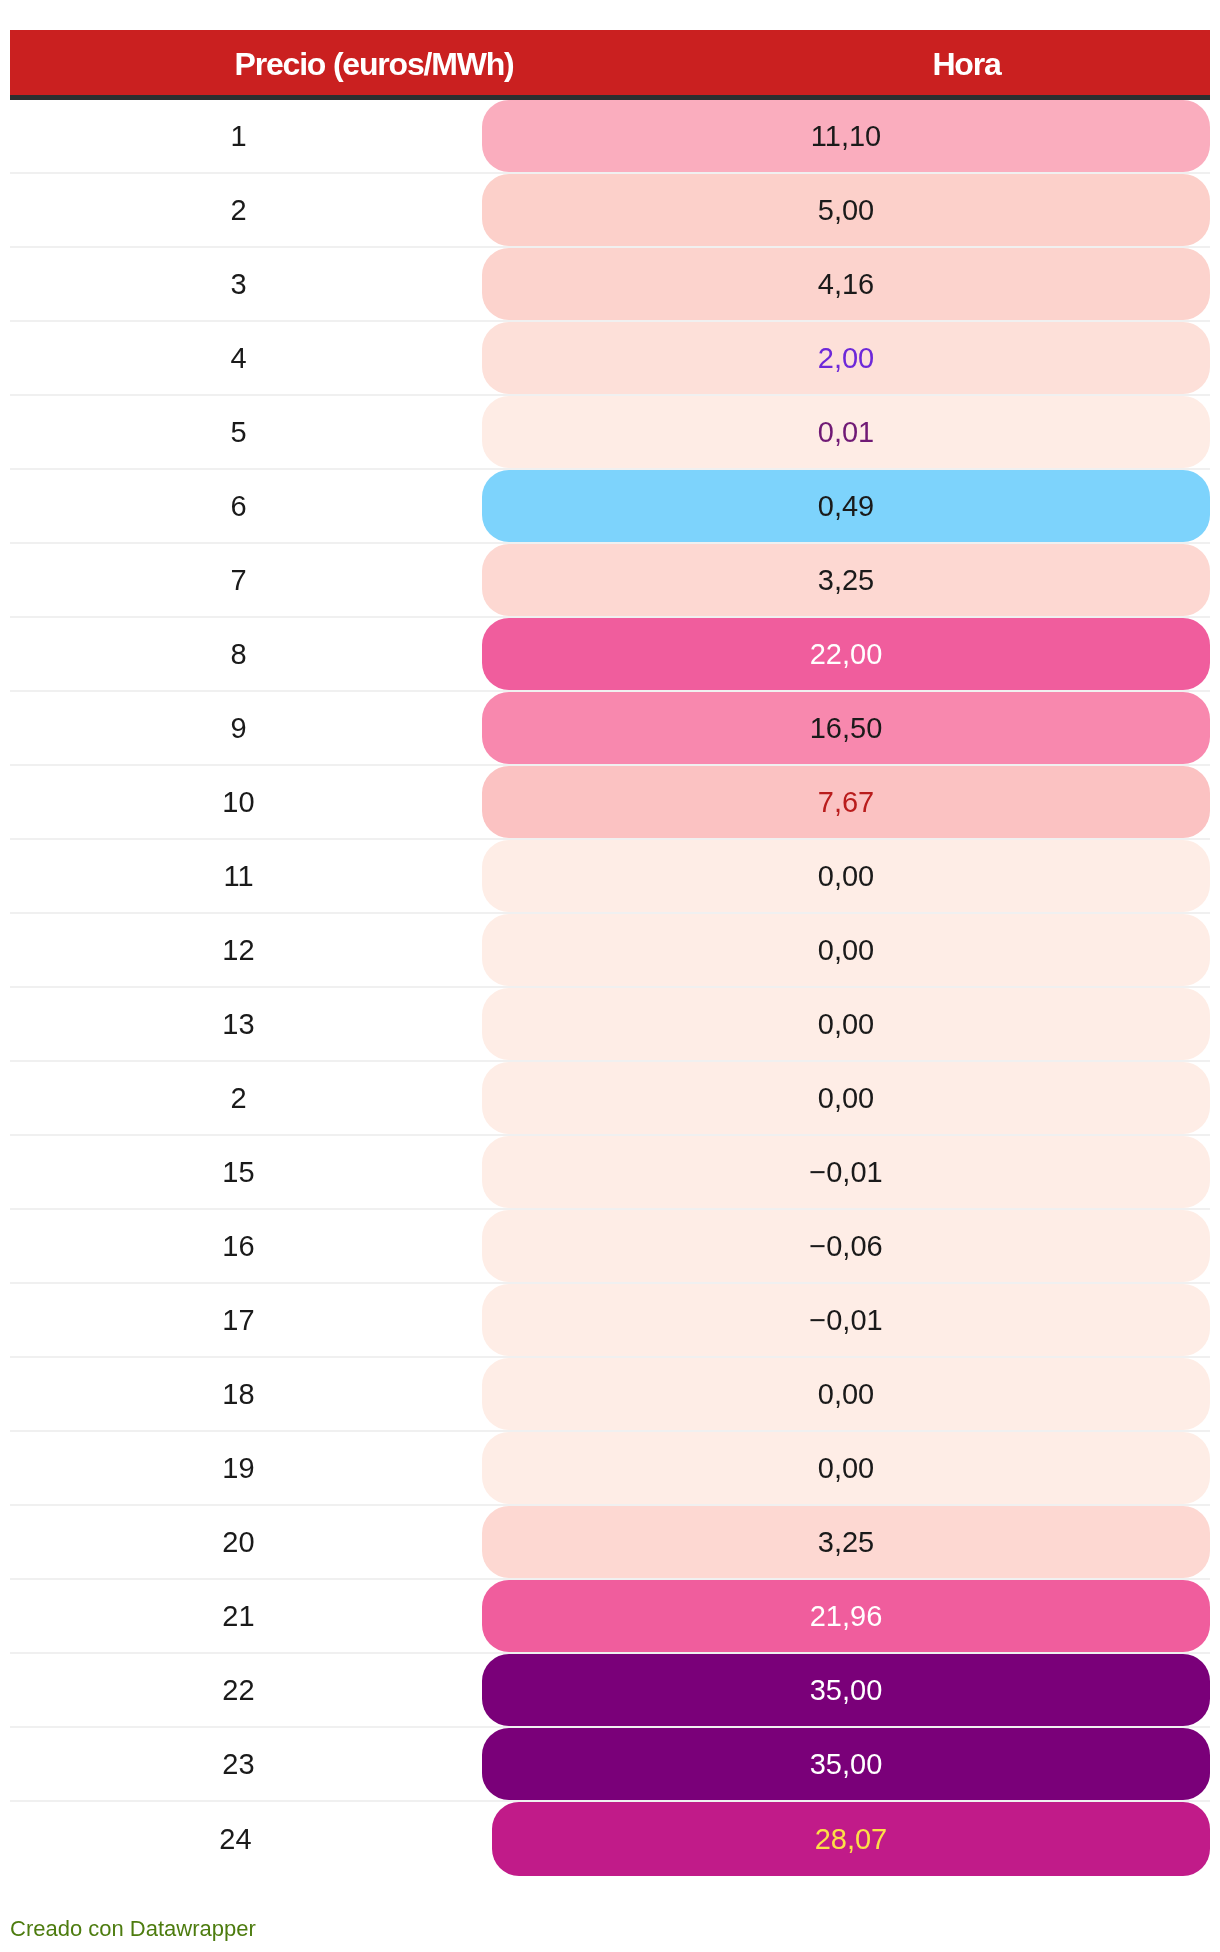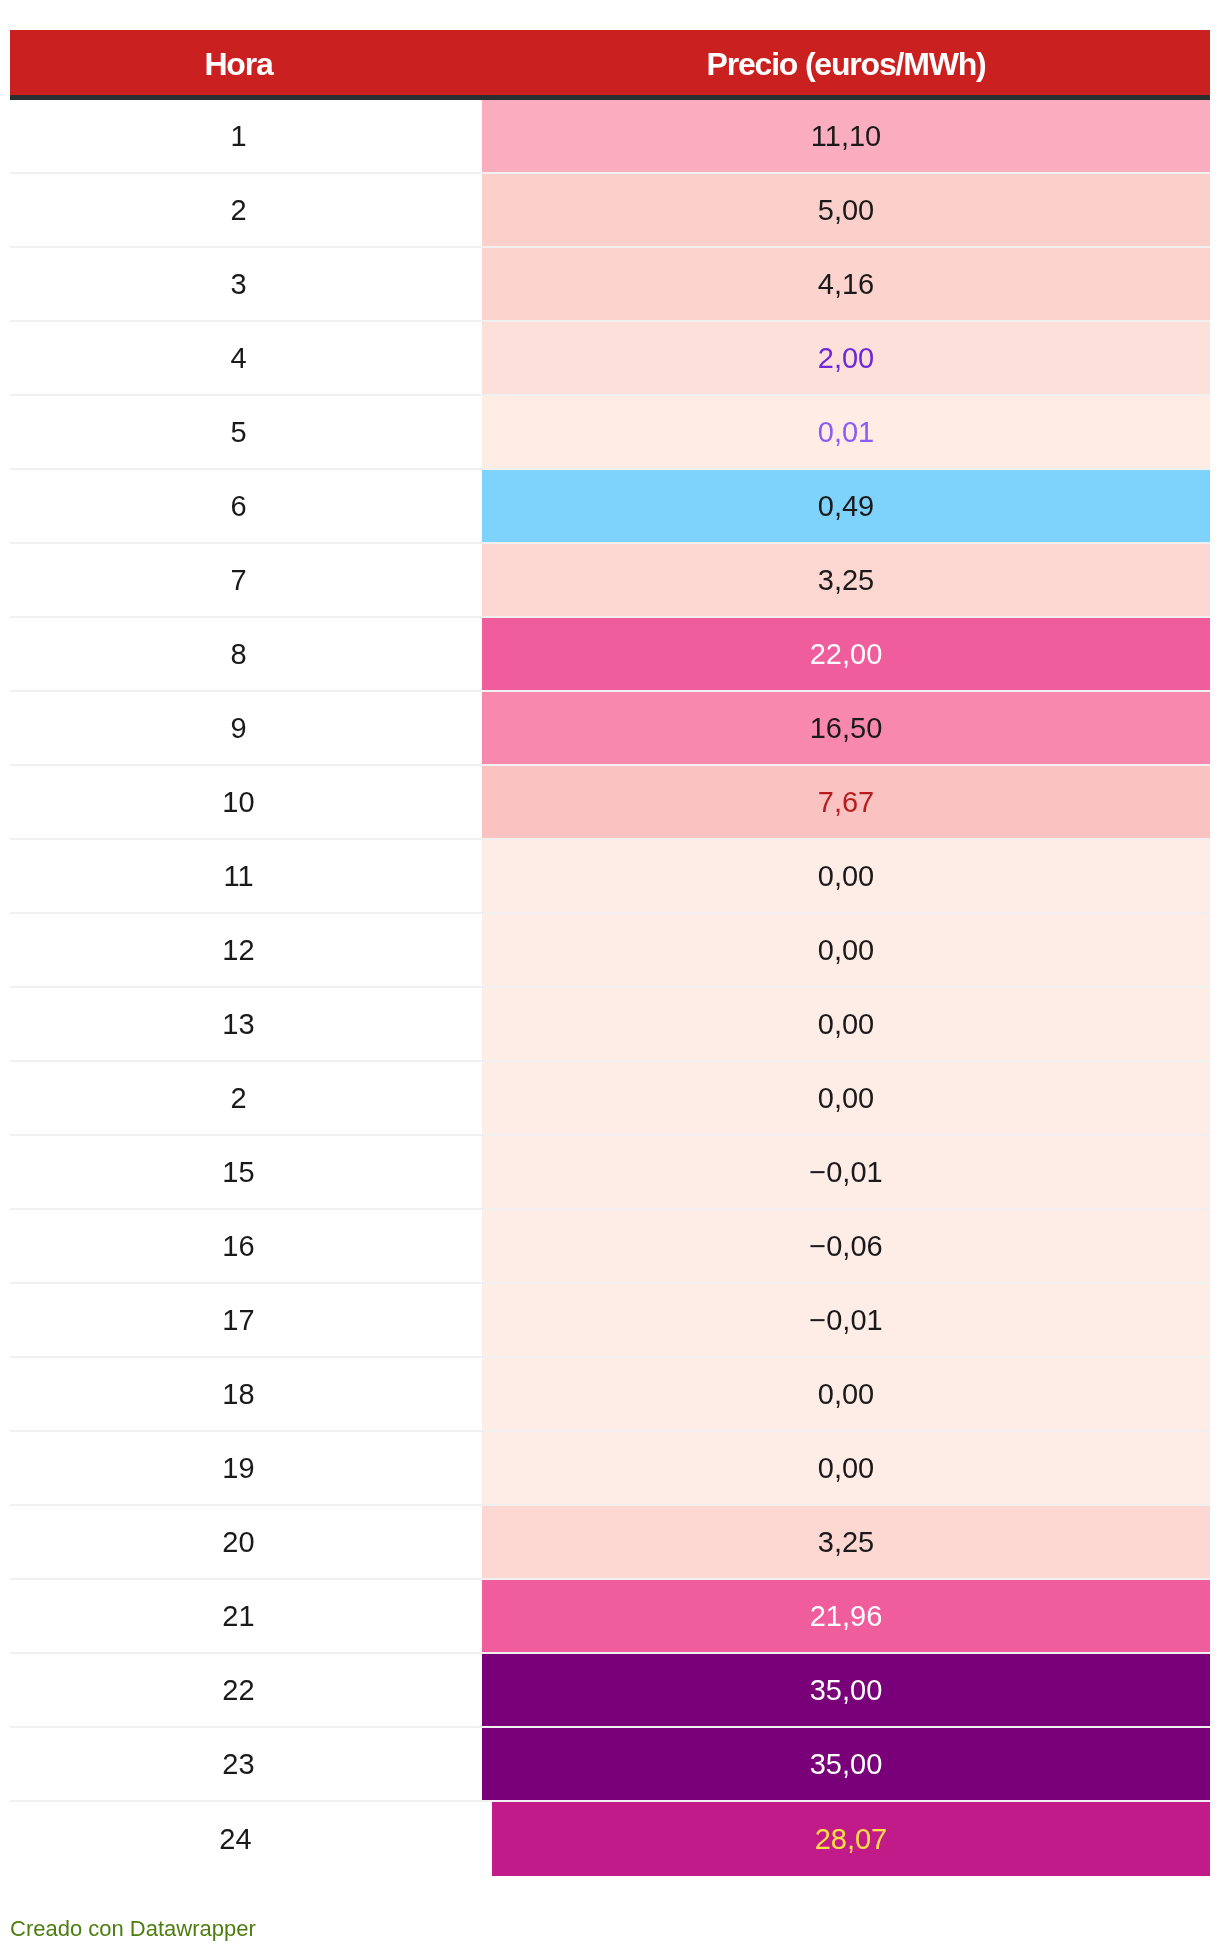--- a/index.html
+++ b/index.html
@@ -8,52 +8,52 @@
   .wrap{position:relative;width:1220px;height:1952px;overflow:hidden;}
   .table{position:absolute;left:10px;top:30px;width:1200px;}
   .thead{display:flex;background:#CA2020;border-bottom:5px solid #2B2F30;height:65px;box-sizing:content-box;}
   .th{font-weight:bold;font-size:32px;color:#ffffff;text-align:center;height:65px;display:flex;align-items:center;justify-content:center;letter-spacing:-1.2px;padding-top:3px;box-sizing:border-box;}
   .th-hora{width:472px;padding-right:15px;box-sizing:border-box;}
   .th-precio{width:728px;box-sizing:border-box;}
   .tr{display:flex;border-bottom:2px solid #F0F0F0;height:74px;box-sizing:border-box;}
   .tr:last-child{border-bottom:none;gap:16px;}
   .td{font-size:29px;color:#1A1A1A;text-align:center;box-sizing:border-box;height:100%;display:flex;align-items:center;justify-content:center;}
   .td-hora{width:472px;padding-right:15px;}
-  .td-precio{width:728px;}
+  .td-precio{width:728px;border-radius:27px;}
   .footer{position:absolute;left:10px;top:1916px;font-size:22px;color:#4d7c0f;}
 </style>
 </head>
 <body>
 
 <div class="wrap">
   <div class="table">
     <div class="thead">
+      <div class="th th-precio">Precio (euros/MWh)</div>
       <div class="th th-hora">Hora</div>
-      <div class="th th-precio">Precio (euros/MWh)</div>
     </div>
     <div id="tbody">
         <div class="tr">
           <div class="td td-hora">1</div>
           <div class="td td-precio" style="background: rgb(250, 173, 190); color: rgb(26, 26, 26);">11,10</div>
         </div>
         <div class="tr">
           <div class="td td-hora">2</div>
           <div class="td td-precio" style="background: rgb(252, 208, 202); color: rgb(26, 26, 26);">5,00</div>
         </div>
         <div class="tr">
           <div class="td td-hora">3</div>
           <div class="td td-precio" style="background: rgb(252, 211, 205); color: rgb(26, 26, 26);">4,16</div>
         </div>
         <div class="tr">
           <div class="td td-hora">4</div>
           <div class="td td-precio" style="background: rgb(253, 224, 217); color: #6d28d9;">2,00</div>
         </div>
         <div class="tr">
           <div class="td td-hora">5</div>
-          <div class="td td-precio" style="background: rgb(254, 236, 229); color: #8b5cf6;">0,01</div>
+          <div class="td td-precio" style="background: rgb(254, 236, 229); color: #701a75;">0,01</div>
         </div>
         <div class="tr">
           <div class="td td-hora">6</div>
           <div class="td td-precio" style="background: #7dd3fc; color: rgb(26, 26, 26);">0,49</div>
         </div>
         <div class="tr">
           <div class="td td-hora">7</div>
           <div class="td td-precio" style="background: rgb(253, 216, 210); color: rgb(26, 26, 26);">3,25</div>
         </div>
         <div class="tr">

